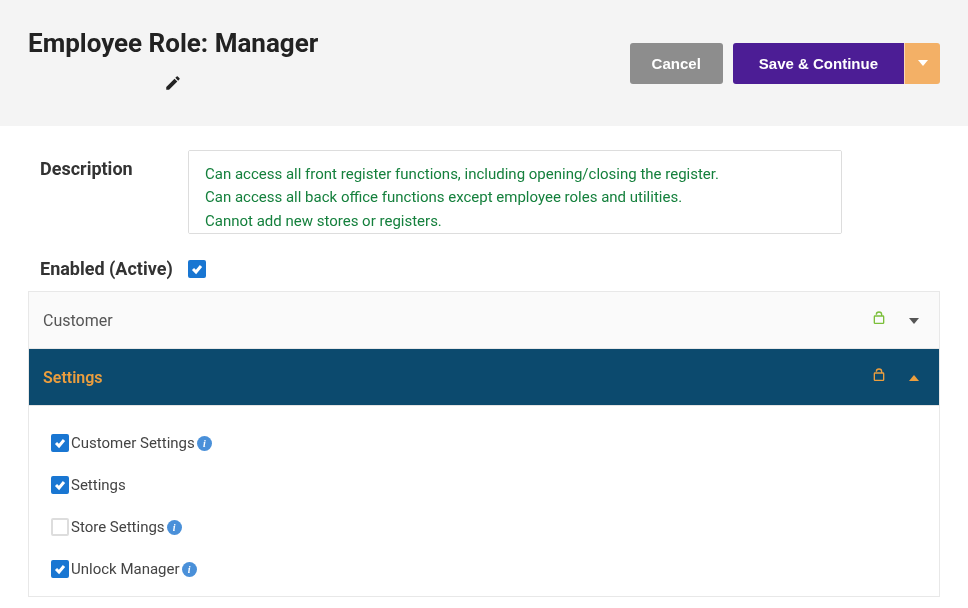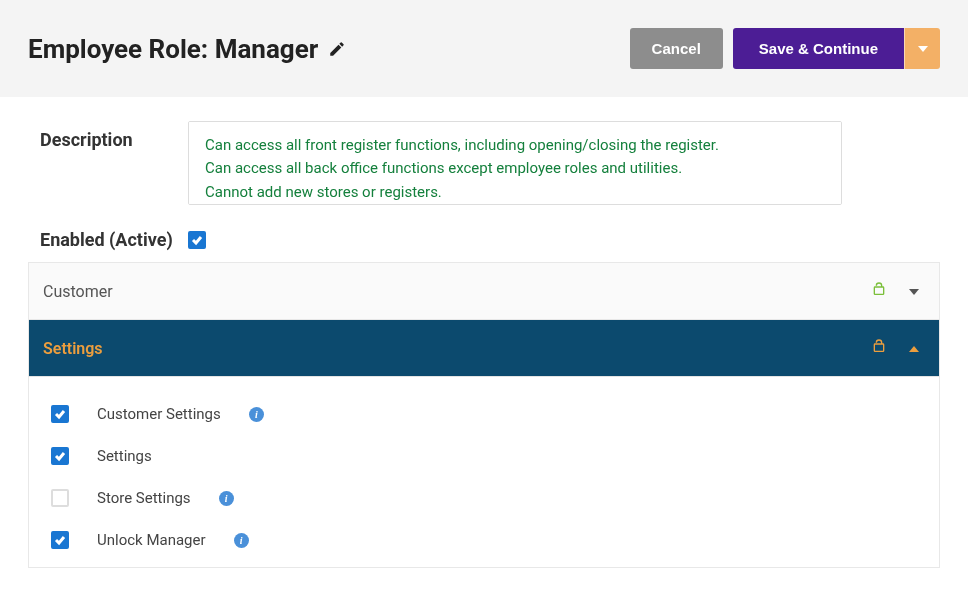--- a/index.html
+++ b/index.html
@@ -15,20 +15,21 @@
     align-items: center;
     justify-content: space-between;
   }
   .page-title {
     font-size: 26px;
     font-weight: 700;
     color: #222;
     display: flex;
     align-items: center;
     gap: 10px;
+    flex-direction: column;
   }
   .edit-icon svg { width: 18px; height: 18px; }
   .header-actions { display: flex; gap: 0; }
   .btn {
     font-size: 15px;
     font-weight: 600;
     padding: 12px 22px;
     border: none;
     cursor: pointer;
     color: #fff;
@@ -114,21 +115,21 @@
   .caret-icon svg { width: 10px; height: 10px; }
 
   .section-body {
     border: 1px solid #e8e8e8;
     border-top: none;
     padding: 16px 0 6px 0;
   }
   .perm-row {
     display: flex;
     align-items: center;
-    gap: 28px;
+    gap: 2px;
     padding: 12px 0 12px 22px;
     font-size: 15px;
     color: #444;
   }
   .perm-row .checkbox { flex-shrink: 0; }
   .info-icon {
     width: 15px; height: 15px;
     border-radius: 50%;
     background: #4a90d9;
     color: #fff;

